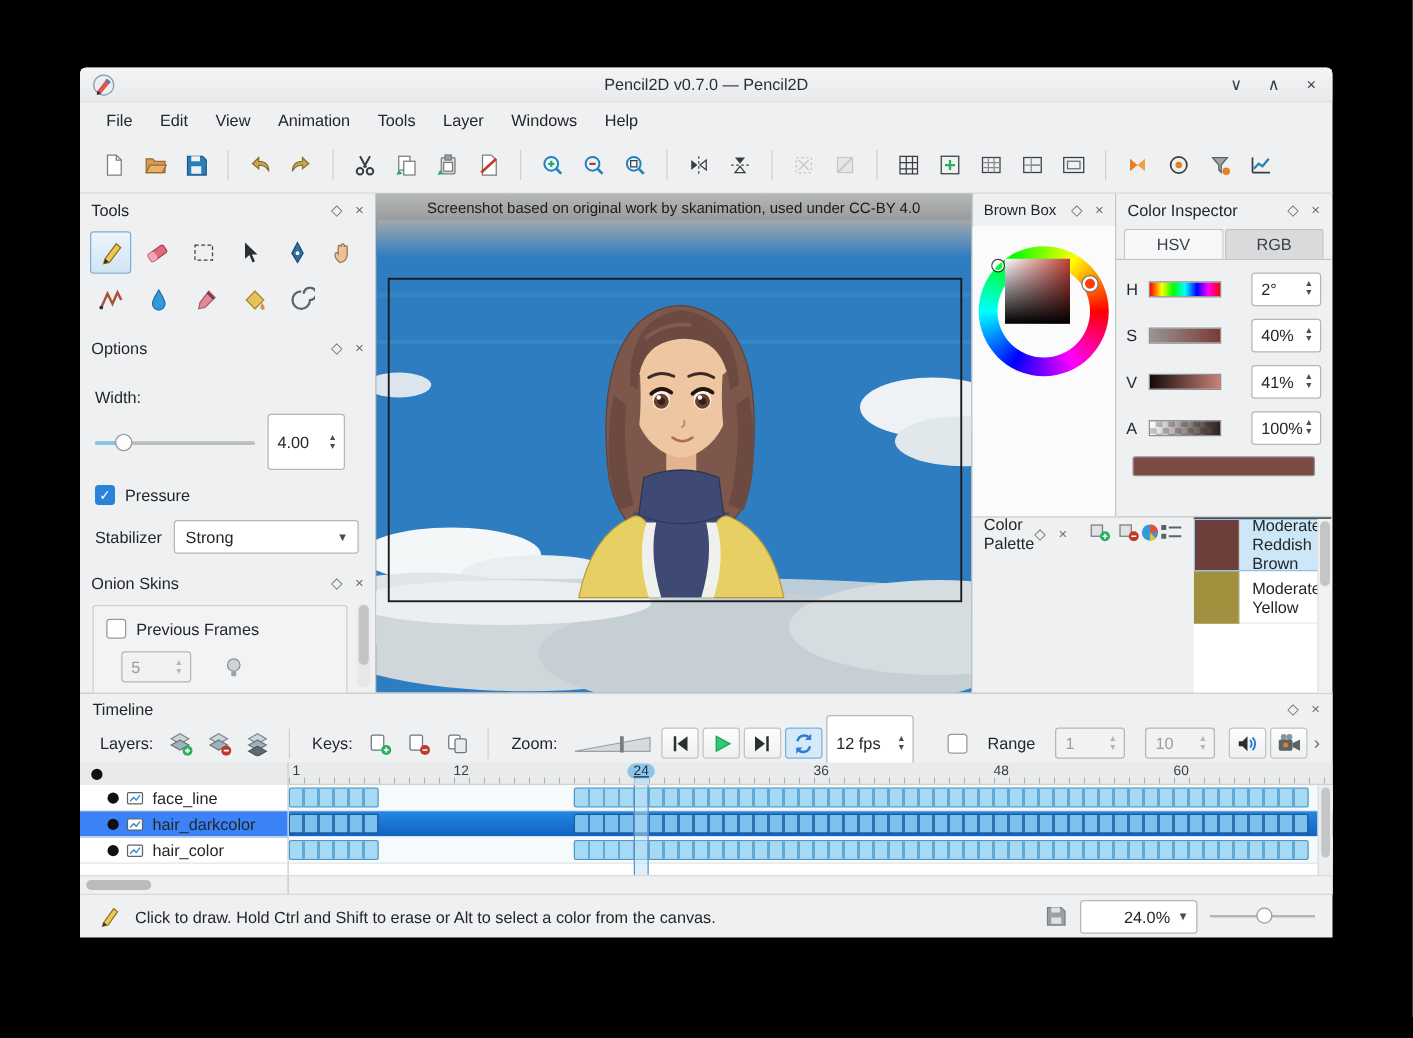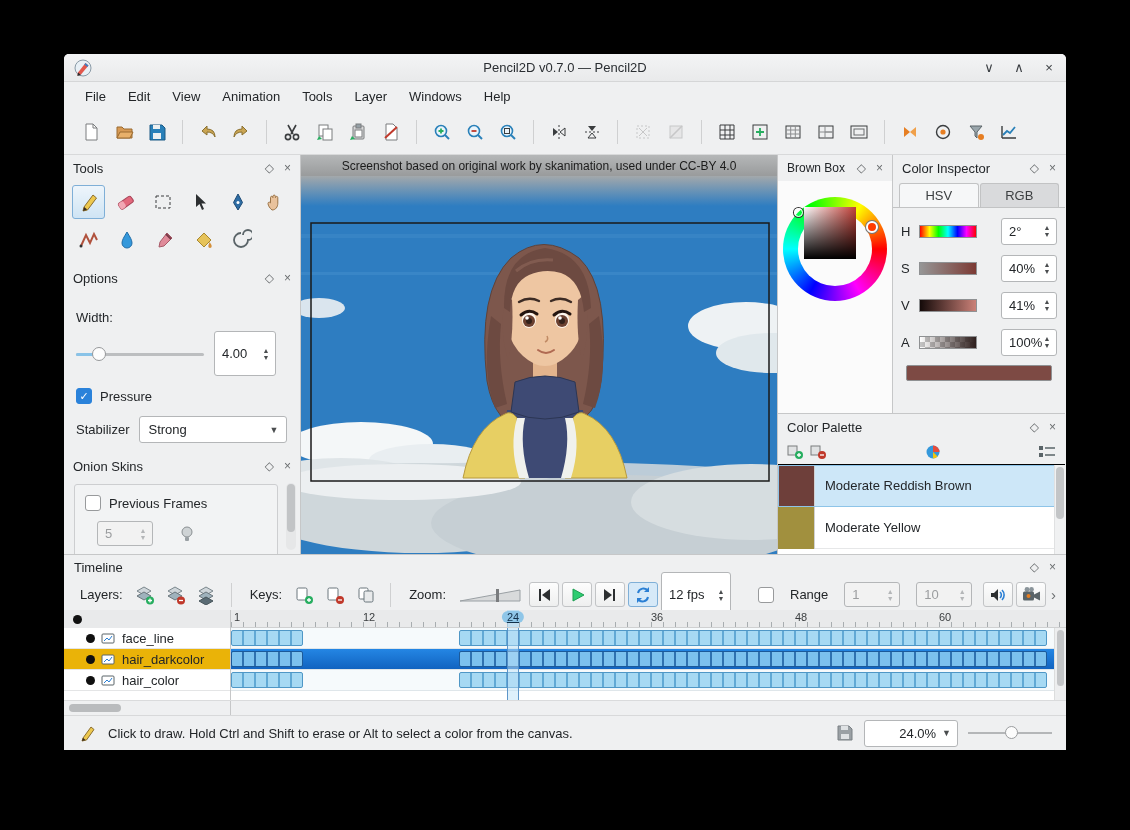--- a/index.html
+++ b/index.html
@@ -73,21 +73,21 @@
 .insp-body{flex:1;padding:9px 8px 0}
 .insp-row{display:flex;align-items:center;height:28px;gap:6px;margin-bottom:9px}
 .insp-label{width:12px}
 .insp-bar{width:58px;height:13px;border:1px solid #8f9193;flex:0 0 58px}
 .bar-h{background:linear-gradient(to right,#f00 0%,#ff0 17%,#0f0 33%,#0ff 50%,#00f 67%,#f0f 83%,#f00 100%)}
 .bar-s{background:linear-gradient(to right,#969696,#7c3a34)}
 .bar-v{background:linear-gradient(to right,#140a09,#cb8178)}
 .bar-a{background:linear-gradient(to right,rgba(126,74,68,0),#2e1f1d),repeating-conic-gradient(#c6c6c6 0% 25%,#fff 0% 50%);background-size:auto,10px 10px}
 .insp-row .spin{margin-left:auto;width:56px;height:27px}
 .color-preview{height:16px;margin:4px 5px 0;border-radius:2px;border:1px solid #8f9193}
-.palette-panel{flex:1;border-top:1px solid #c6c7c8;display:flex;flex-direction:column;background:#eff0f1}
+.palette-panel{flex:1;border-top:1px solid #c6c7c8;display:flex;flex-direction:row;background:#eff0f1}
 .palette-toolbar{height:24px;flex:0 0 24px;display:flex;align-items:center;padding:0 9px}
 .pt-left{display:flex;gap:6px}
 .pt-center{flex:1;display:flex;justify-content:center}
 .palette-list{flex:1;background:#fff;border-top:1px solid #000000;position:relative;overflow:hidden}
 .pal-item{height:42px;display:flex;align-items:center;background:#fff;border-bottom:1px solid #e6e7e8}
 .pal-item.selected{background:#cde7f8;outline:1px solid #8ec4e8;outline-offset:-1px}
 .pal-swatch{width:37px;height:42px;flex:0 0 37px;border-right:1px solid #d0d1d2}
 .pal-name{padding-left:10px}
 .pal-scroll{position:absolute;right:0;top:0;bottom:0;width:11px;background:#f0f1f2;border-left:1px solid #e0e1e2}
 .pal-thumb{position:absolute;right:1px;top:2px;width:8px;height:52px;border-radius:4px;background:#c3c5c7}
@@ -108,21 +108,21 @@
 .ruler-left{width:167px;flex:0 0 167px;background:#e9eaeb;border-right:1px solid #c6c7c8;position:relative}
 .ruler-left .vis-dot{position:absolute;left:9px;top:5px}
 .ruler{flex:1;position:relative;background:#e9eaeb;border-bottom:1px solid #cfd0d1;overflow:hidden}
 .ruler-ticks{position:absolute;left:0;right:0;bottom:0;height:5px;background:repeating-linear-gradient(90deg,#a8adb0 0 1px,transparent 1px 12px)}
 .tick-label{position:absolute;top:1px;transform:translateX(-50%);font-size:11px;color:#3a3d3f;z-index:2}
 .tick-label.current{background:#8fc6e8;border-radius:8px;padding:0 5px;color:#13304a}
 .ruler-playhead{position:absolute;top:0;bottom:0;width:12px;background:rgba(170,215,245,.6);z-index:1}
 .tl-body{flex:1;display:flex;min-height:0;background:#fff}
 .names-col{width:167px;flex:0 0 167px;border-right:1px solid #c6c7c8;background:#fff}
 .name-row{height:21px;display:flex;align-items:center;gap:6px;padding:0 22px;border-bottom:1px solid #e4e5e6}
-.name-row.selected{background:#eab308}
+.name-row.selected{background:#3b82f6}
 .vis-dot{width:9px;height:9px;border-radius:50%;background:#101010;flex:0 0 9px}
 .layer-name{white-space:nowrap}
 .track-viewport{flex:1;position:relative;overflow:hidden}
 .track-row{height:21px;position:relative;border-bottom:1px solid #dfe6ea;background:#f6fafc}
 .track-row.selected{background:linear-gradient(#2486e4,#1163c0)}
 .kf-seg{position:absolute;top:2px;height:16px;border:1px solid #4f97c6;border-radius:2px;background:repeating-linear-gradient(90deg,#a6d9f3 0 10px,#61a9d5 10px 12px)}
 .track-row.selected .kf-seg{border-color:#1c5a9a;background:repeating-linear-gradient(90deg,#7cc1ee 0 10px,#2f71b0 10px 12px)}
 .playhead-col{position:absolute;top:0;bottom:0;width:12px;background:rgba(190,225,248,.5);border-left:1px solid rgba(80,140,195,.9);border-right:1px solid rgba(80,140,195,.9);z-index:5}
 .track-vscroll{position:absolute;right:0;top:0;bottom:0;width:12px;background:#edeeef;border-left:1px solid #dcdddd;z-index:6}
 .track-vscroll .thumb{position:absolute;top:2px;left:2px;width:7px;height:56px;border-radius:4px;background:#c3c5c7}

